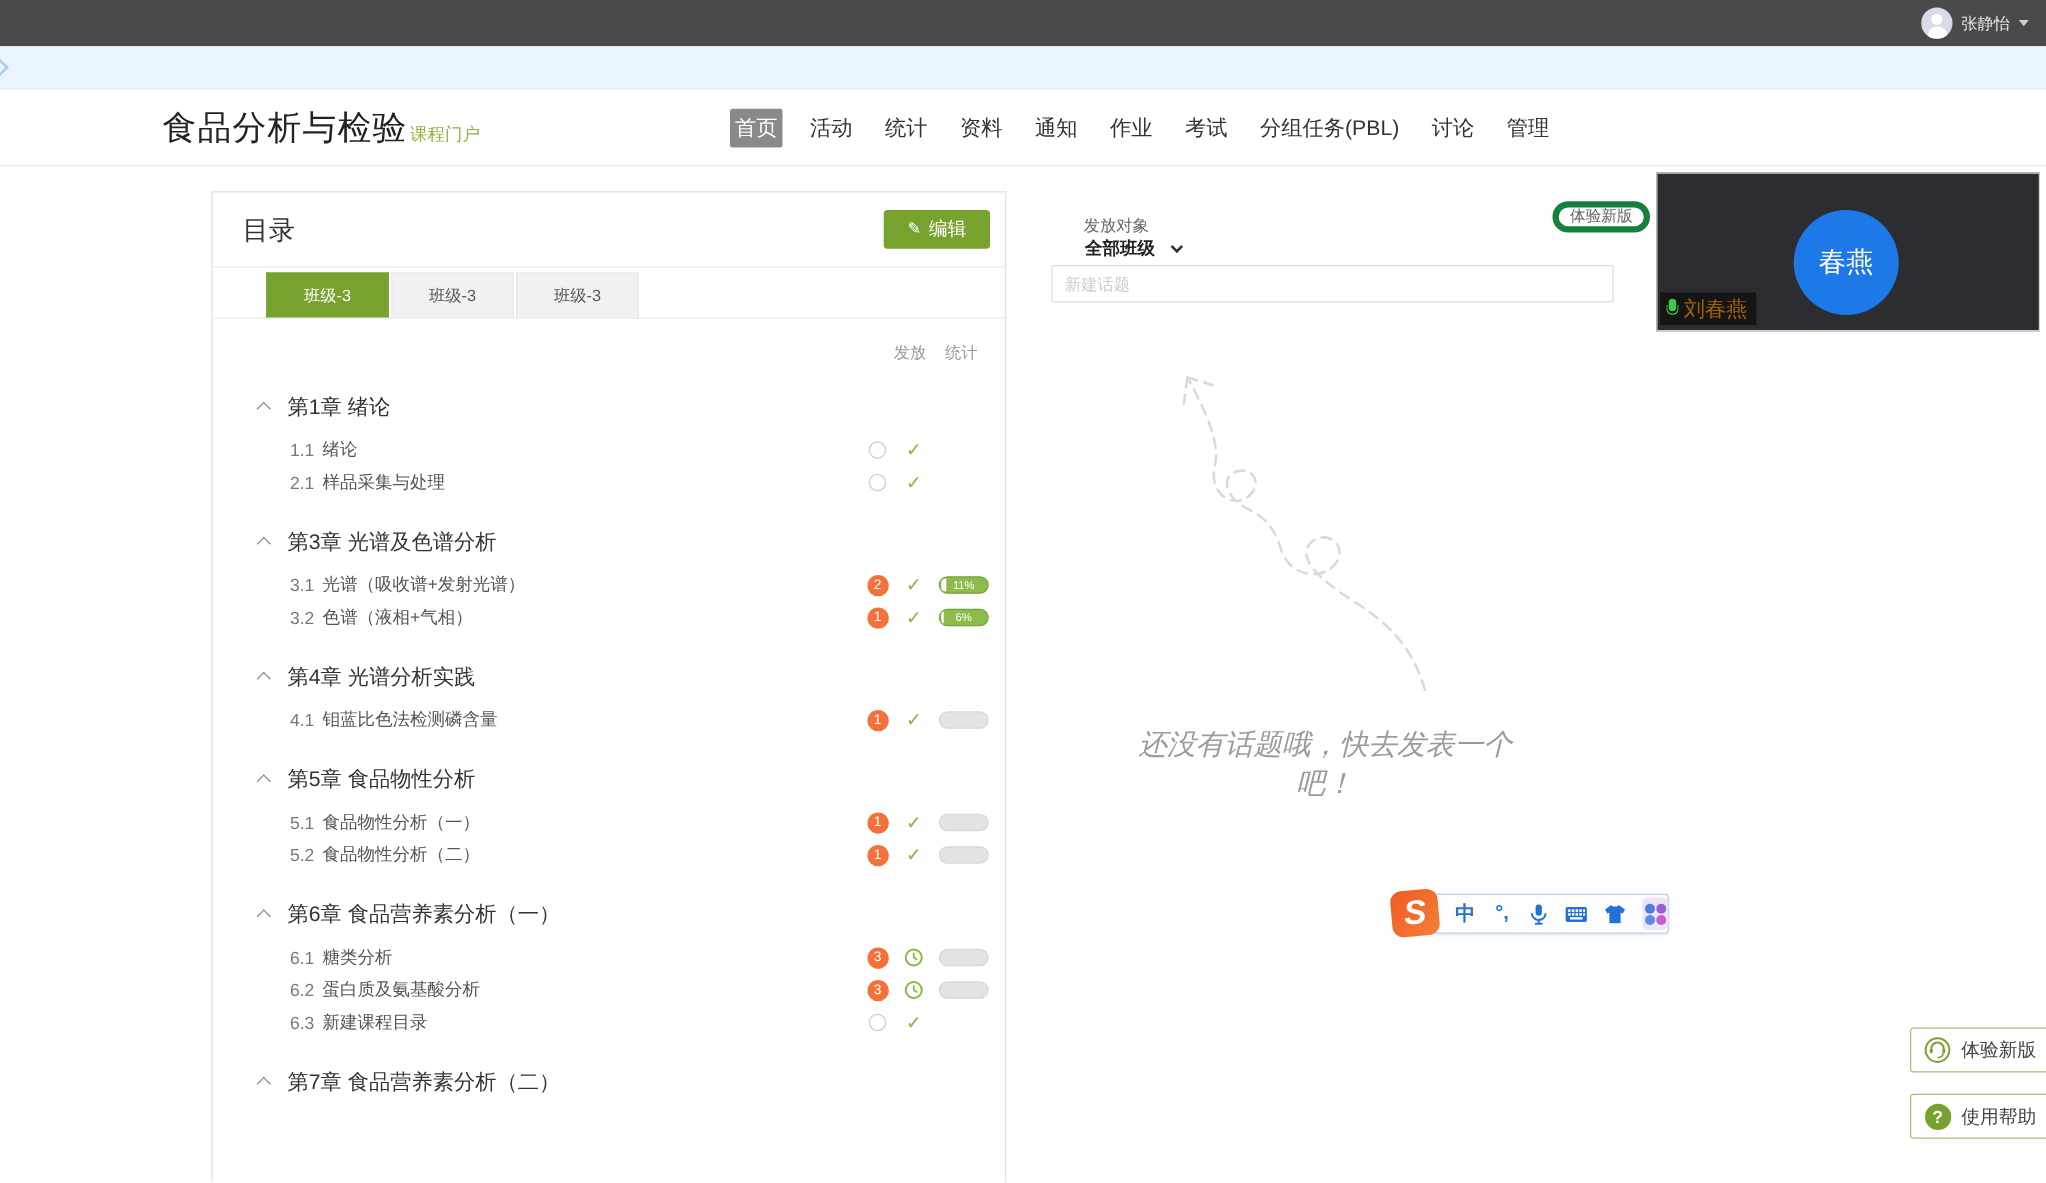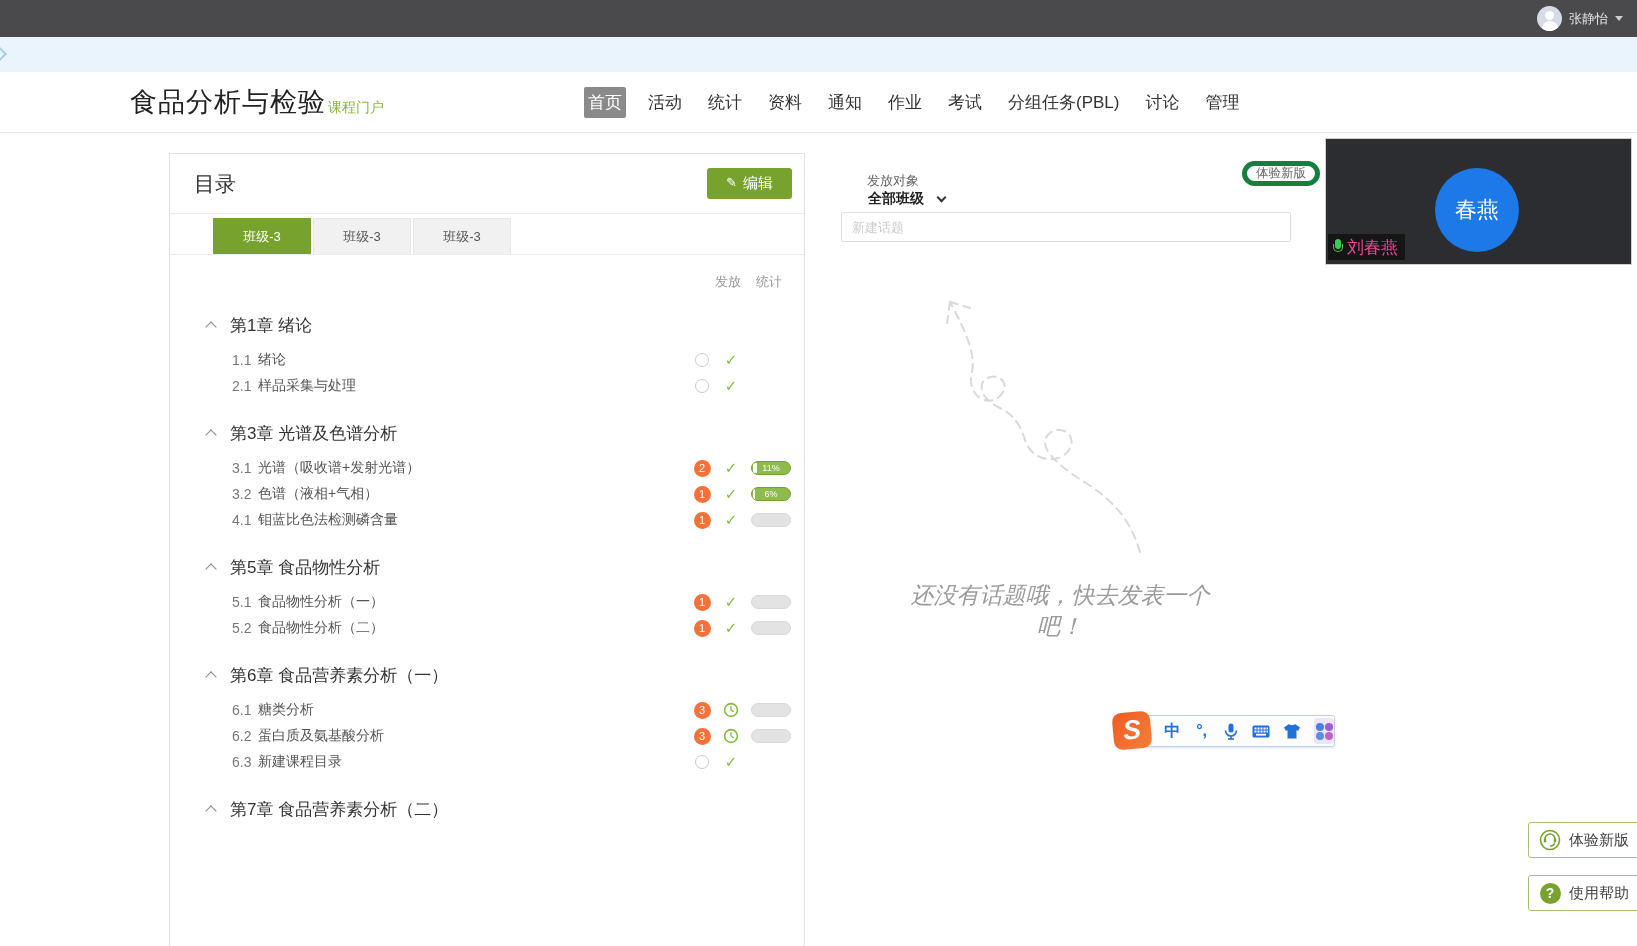--- a/index.html
+++ b/index.html
@@ -80,21 +80,21 @@
   .topic-input::placeholder { color:#ccc; }
   .doodle { position:absolute; left:928px; top:286px; }
   .empty-text { position:absolute; left:910px; top:580px; width:300px; text-align:center;
     font-size:23px; color:#9b9b9b;font-style:italic; }
 
   
   .video { position:absolute; left:1325px; top:138px; width:307px; height:127px; background:#2b2d31;
     border:1px solid #cfcfcf; cursor:pointer; }
   .video .vavatar { position:absolute; left:109px; top:29px; width:84px; height:84px; border-radius:50%;
     display:flex; align-items:center; justify-content:center; color:#fff; font-size:22px; }
-  .video .vname { position:absolute; left:2px; bottom:4px; height:26px; background:#151515; color:#ec4899;
+  .video .vname { position:absolute; left:2px; bottom:4px; height:26px; background:#151515; color:#a16207;
     font-size:17px; display:flex; align-items:center; gap:3px; padding:0 7px 0 4px; }
   .mic-g { display:inline-block; width:12px; height:17px; position:relative; }
   .mic-g::before { content:""; position:absolute; left:3px; top:0; width:6px; height:10px; border-radius:3px; background:#3ec94e; }
   .mic-g::after { content:""; position:absolute; left:1px; top:5px; width:8px; height:7px;
     border:1.5px solid #3ec94e; border-top:none; border-radius:0 0 6px 6px; }
 
   
   .imebar { position:absolute; left:1113px; top:712px; width:222px; height:38px; }
   .imebar .bar { position:absolute; left:30px; top:3px; right:0; bottom:3px; background:#fdfdfe;
     border:1px solid #bdd2e8; border-radius:3px; box-shadow:0 1px 3px rgba(120,150,190,.25);
@@ -223,20 +223,24 @@
           <span class="slot-a">
             <span class="badge">1</span>
           </span>
           <span class="slot-b">
             <span class="checkmark">✓</span>
           </span>
           <span class="slot-c">
             <span class="pill green"><span class="fill" style="width: 2px;"></span><span class="plabel">6%</span></span>
           </span>
         </span>
+      </div>
+      <div class="chapter-row">
+        <span class="chev"></span>
+        <span class="ctitle">第4章 光谱分析实践</span>
       </div>
       <div class="sub-row">
         <span class="sno">4.1</span>
         <span class="stitle">钼蓝比色法检测磷含量</span>
         <span class="row-right">
           <span class="slot-a">
             <span class="badge">1</span>
           </span>
           <span class="slot-b">
             <span class="checkmark">✓</span>

